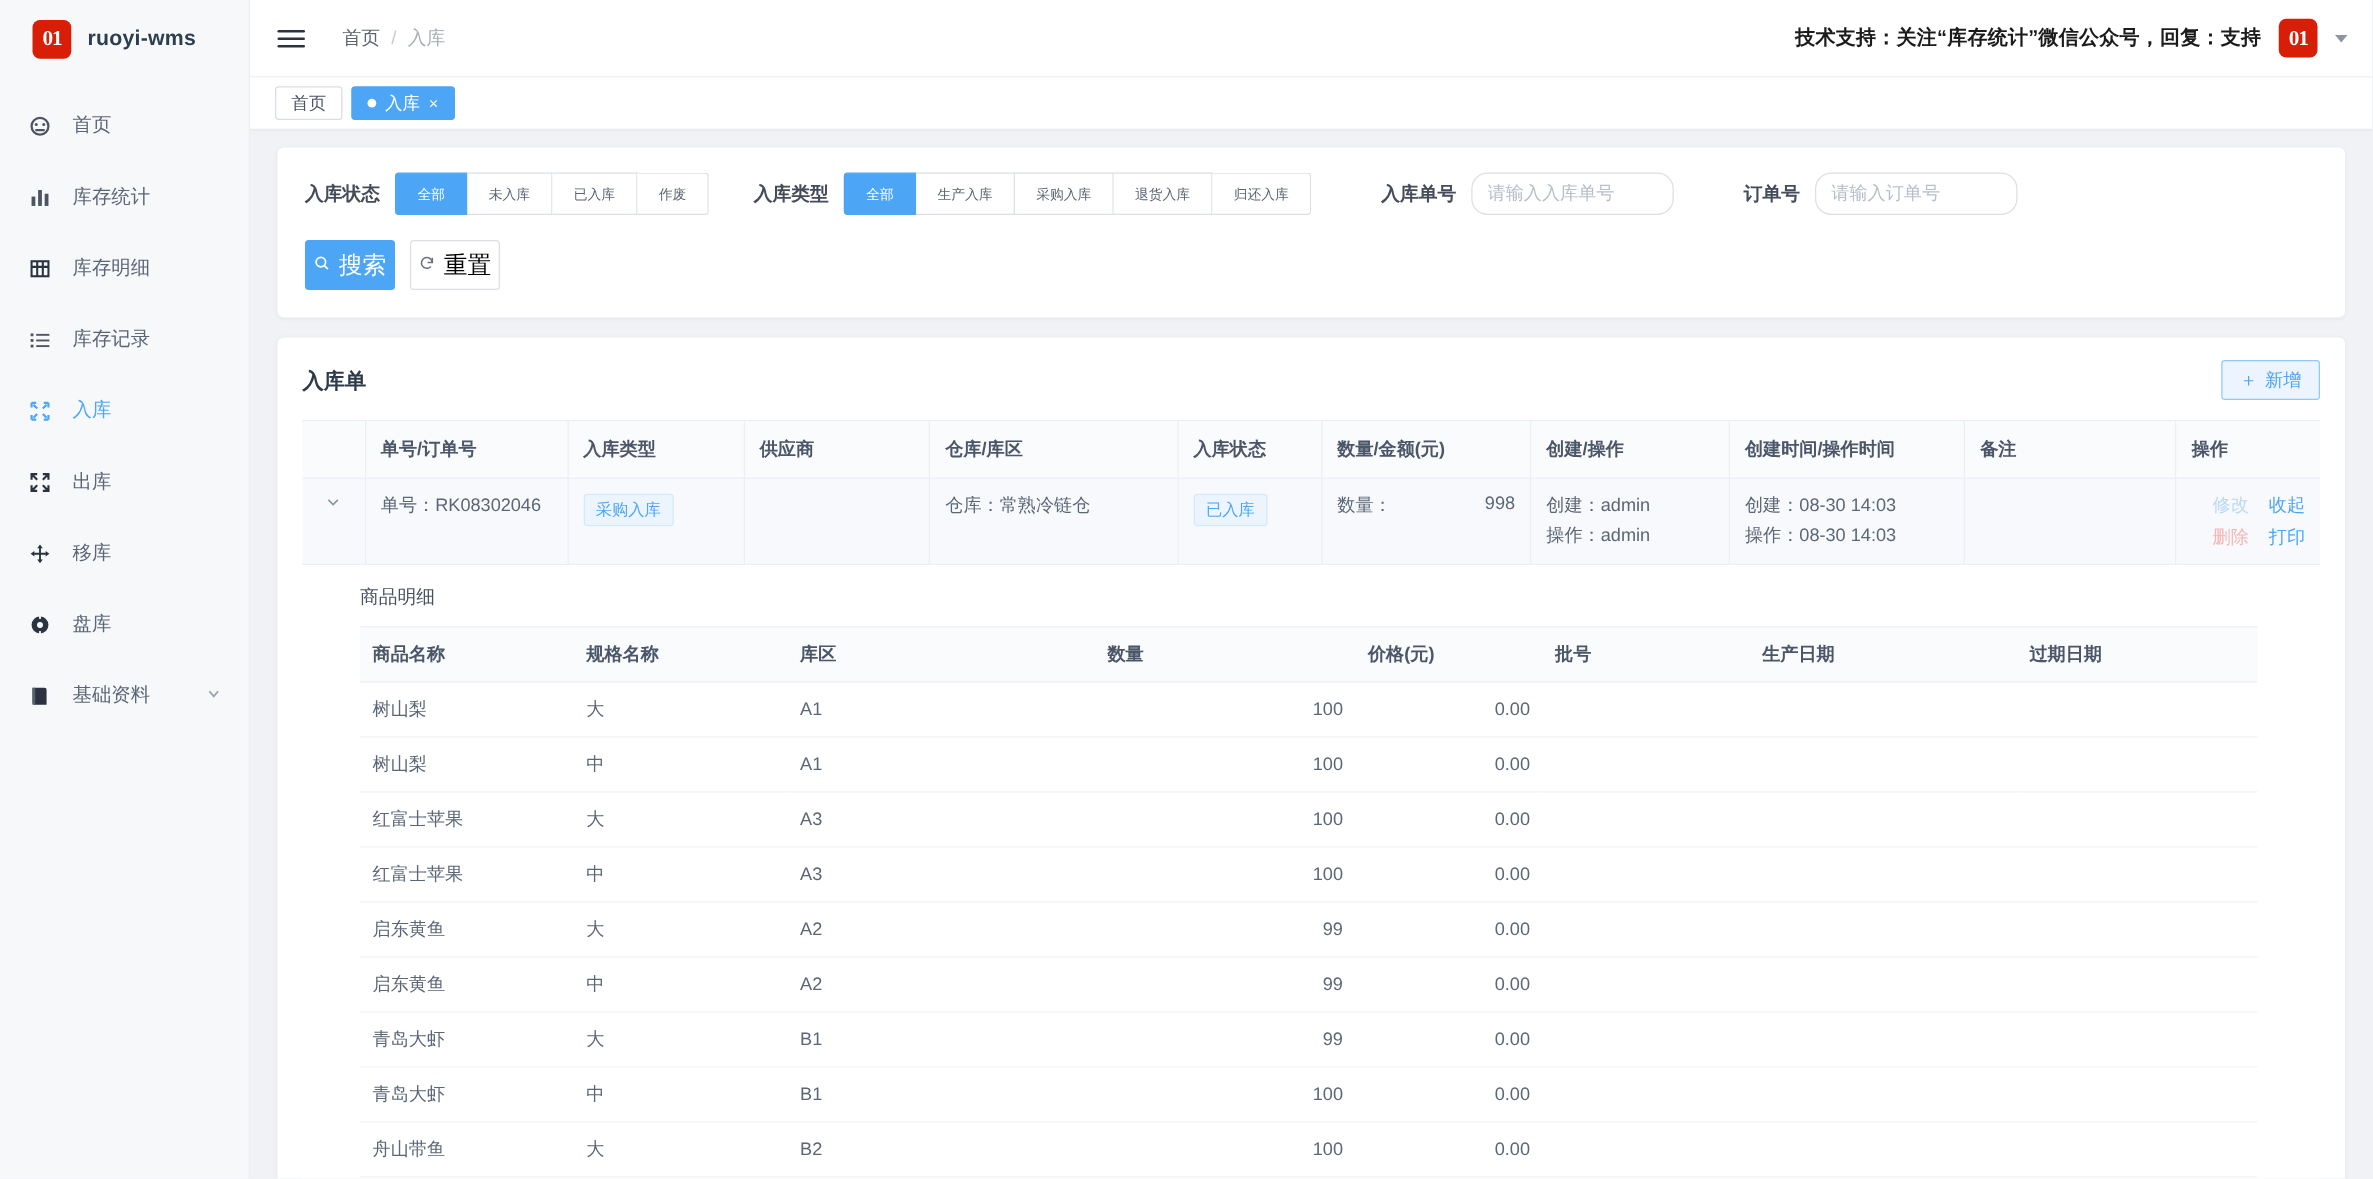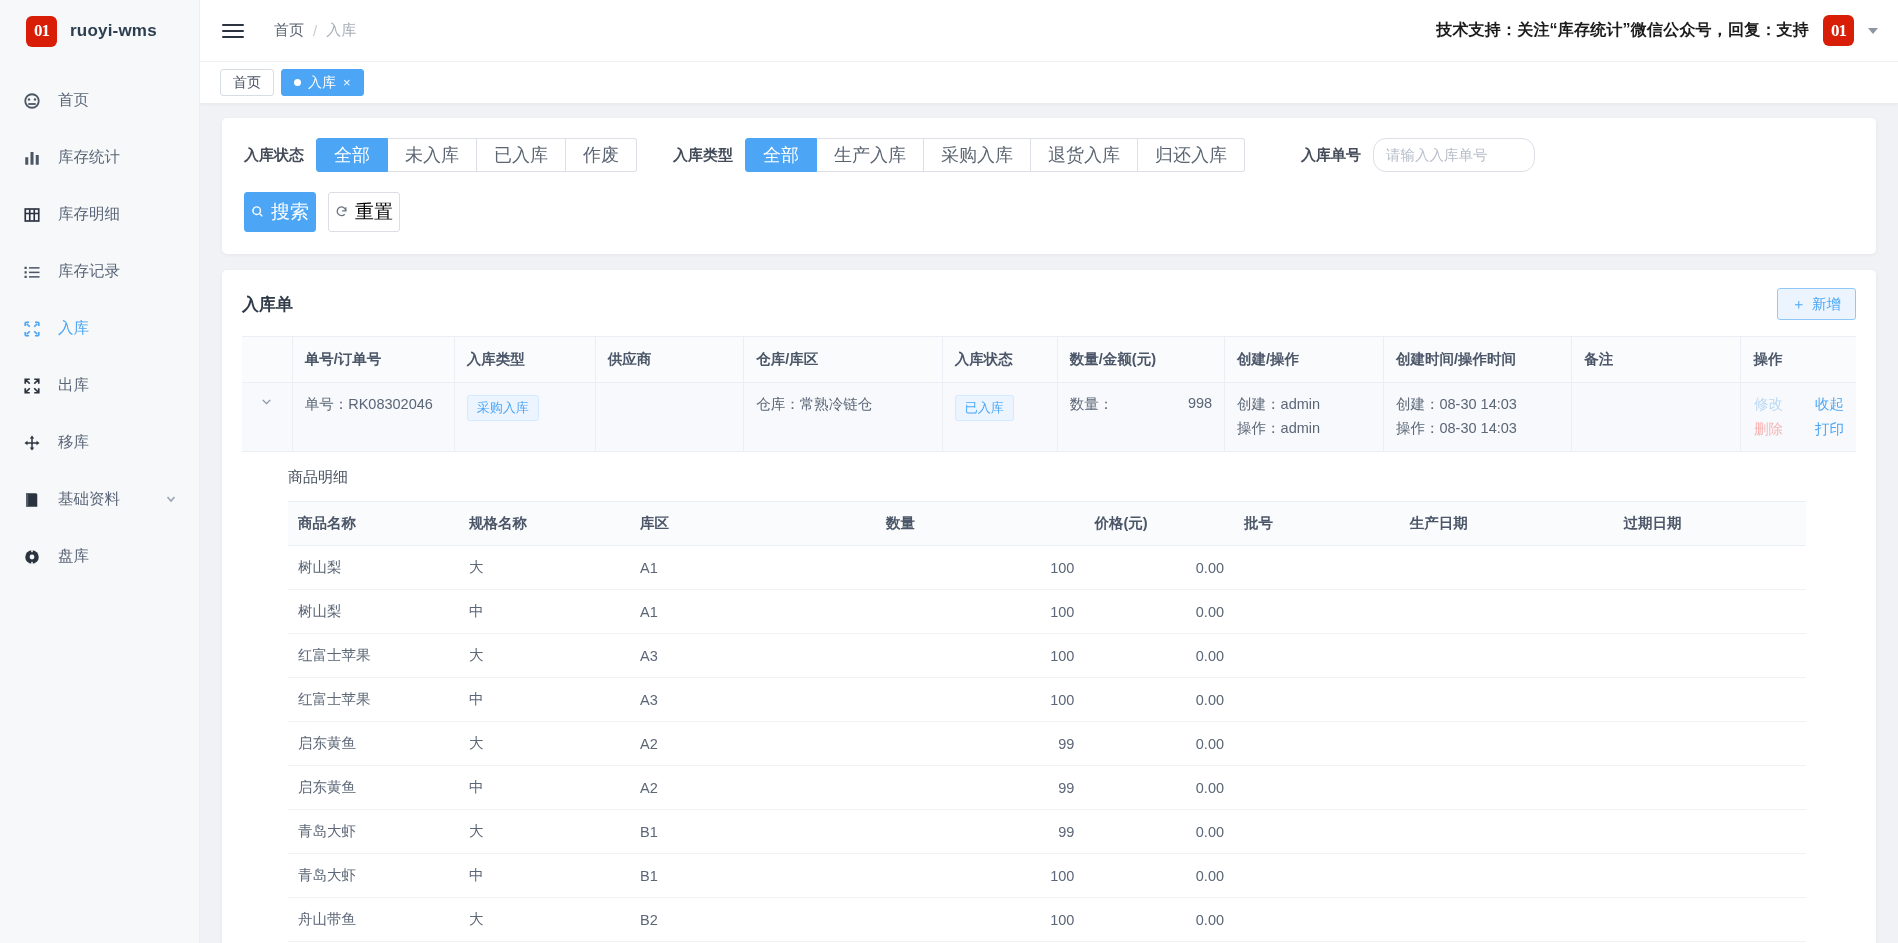--- a/index.html
+++ b/index.html
@@ -90,21 +90,21 @@
   .card {
     background: #fff; border-radius: 5px; box-shadow: 0 1px 4px rgba(0,0,0,.05);
   }
   .filter-card { padding: 20px 22px 22px 22px; margin-bottom: 16px; }
   .filter-row { display: flex; align-items: center; gap: 0; flex-wrap: nowrap; }
   .filter-group { display: flex; align-items: center; }
   .filter-label { font-size: 15px; color: #444c59; font-weight: bold; margin-right: 12px; white-space: nowrap; }
   .radio-group { display: flex; }
   .radio-btn {
     height: 34px; padding: 0 17px; display: flex; align-items: center; justify-content: center;
-    font-size: 18px; color: #5b6572; background: #fff;
+    font-size: 11px; color: #5b6572; background: #fff;
     border: 1px solid #dcdfe6; border-left-width: 0; cursor: pointer; white-space: nowrap;
   }
   .radio-btn:first-child { border-left-width: 1px; border-radius: 3px 0 0 3px; }
   .radio-btn:last-child { border-radius: 0 3px 3px 0; }
   .radio-btn.sel { background: #4ca6f5; border-color: #4ca6f5; color: #fff; }
   .gap-32 { width: 36px; flex: 0 0 36px; }
   .gap-52 { width: 56px; flex: 0 0 56px; }
   .txt-input {
     height: 34px; width: 162px; border: 1px solid #dcdfe6; border-radius: 13px;
     padding: 0 12px; font-size: 14.5px; color: #5b6572; outline: none;
@@ -143,21 +143,21 @@
   .main-tbl tbody td:last-child { border-right: 0; }
   .expand-caret { color: #8a94a3; font-size: 13px; cursor: pointer; }
   .tag-blue {
     display: inline-block; background: #ecf5ff; border: 1px solid #d4e9fd; color: #4ca6f5;
     font-size: 13px; padding: 3px 9px; border-radius: 3px;
   }
   .kv { display: flex; }
   .kv .k { color: #5b6676; }
   .kv .v { margin-left: auto; color: #5b6676; }
   .line2 { margin-top: 5px; }
-  .ops { display: flex; flex-wrap: wrap; gap: 6px 32px; justify-content: flex-end; font-size: 14.5px; }
+  .ops { display: flex; flex-wrap: wrap; gap: 6px 16px; justify-content: flex-end; font-size: 14.5px; }
   .op { cursor: pointer; }
   .op-blue { color: #4ca6f5; }
   .op-dim { color: #bcd9f4; }
   .op-red { color: #f7b4b4; }
 
   
   .detail-wrap { background: #fff; padding: 16px 0 0 46px; }
   .detail-title { font-size: 15px; color: #47515f; margin-bottom: 14px; }
   .detail-tbl { width: calc(100% - 50px); }
   .detail-tbl thead th {
@@ -251,42 +251,42 @@
           <svg width="18" height="18" viewBox="0 0 24 24" fill="#2b3340">
               <path d="M12 2l3 4h-2v5h5V9l4 3-4 3v-2h-5v5h2l-3 4-3-4h2v-5H6v2l-4-3 4-3v2h5V6H9z"></path>
             </svg>
         </span>
         <span>移库</span>
       </div>
 
       <div class="nav-item">
         <span class="ico">
           <svg width="18" height="18" viewBox="0 0 24 24" fill="#2b3340">
+              <circle cx="12" cy="12" r="9"></circle>
+              <circle cx="12" cy="12" r="3.2" fill="#f6f8f9"></circle>
+              <rect x="11" y="0.5" width="2" height="5" fill="#f6f8f9"></rect>
+              <rect x="11" y="18.5" width="2" height="5" fill="#f6f8f9"></rect>
+            </svg>
+        </span>
+        <span>盘库</span>
+      </div>
+
+      <div class="nav-item">
+        <span class="ico">
+          <svg width="18" height="18" viewBox="0 0 24 24" fill="#2b3340">
               <path d="M4 3h13a2 2 0 0 1 2 2v16H6a2 2 0 0 1-2-2z"></path>
               <rect x="4" y="3" width="3" height="18" fill="#555f6d"></rect>
             </svg>
         </span>
         <span>基础资料</span>
         <span class="chev">
           <svg width="12" height="12" viewBox="0 0 24 24" fill="none" stroke="#97a3b4" stroke-width="3">
               <path d="M5 8l7 8 7-8"></path>
             </svg>
         </span>
-      </div>
-
-      <div class="nav-item">
-        <span class="ico">
-          <svg width="18" height="18" viewBox="0 0 24 24" fill="#2b3340">
-              <circle cx="12" cy="12" r="9"></circle>
-              <circle cx="12" cy="12" r="3.2" fill="#f6f8f9"></circle>
-              <rect x="11" y="0.5" width="2" height="5" fill="#f6f8f9"></rect>
-              <rect x="11" y="18.5" width="2" height="5" fill="#f6f8f9"></rect>
-            </svg>
-        </span>
-        <span>盘库</span>
       </div>
 
     </nav>
   </aside>
 
   <section class="main">
 
     <header class="topbar">
       <div class="hamburger">
           <i></i>
@@ -346,20 +346,24 @@
 
           <div class="gap-52"></div>
 
           <div class="filter-group">
             <span class="filter-label">入库单号</span>
             <input class="txt-input" type="text" placeholder="请输入入库单号" style="">
           </div>
 
           <div class="gap-52"></div>
 
+          <div class="filter-group">
+            <span class="filter-label">订单号</span>
+            <input class="txt-input" type="text" placeholder="请输入订单号" style="">
+          </div>
 
         </div>
 
         <div class="btn-row">
           <div class="btn btn-primary">
             <span>
               <svg width="13" height="13" viewBox="0 0 24 24" fill="none" stroke="#fff" stroke-width="2.6">
                   <circle cx="10.5" cy="10.5" r="7"></circle>
                   <path d="M16 16l5 5"></path>
                 </svg>

